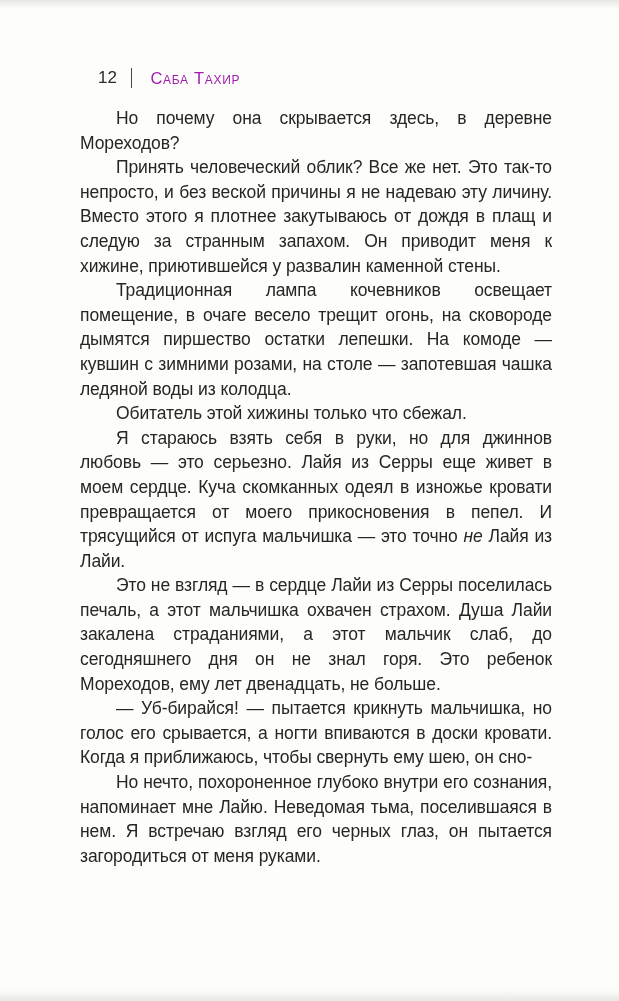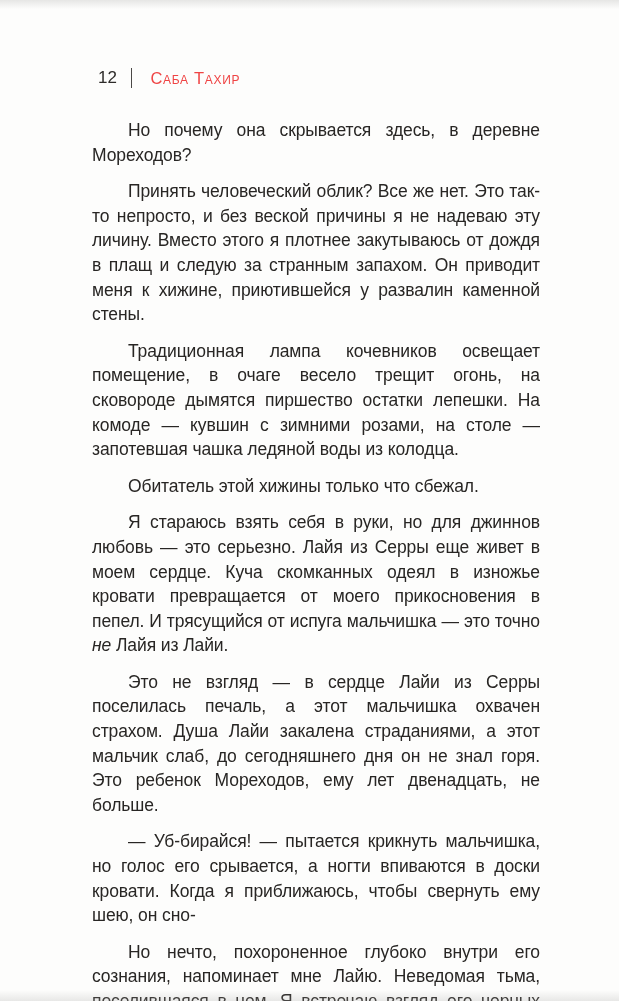--- a/index.html
+++ b/index.html
@@ -42,34 +42,34 @@
     width: 1.5px;
     height: 20px;
     background: #4a4846;
     margin-left: 14px;
     margin-right: 18px;
   }
   .author {
     font-variant: small-caps;
     font-size: 16.5px;
     letter-spacing: 0.7px;
-    color: #ef4444;
+    color: #a21caf;
   }
   .text-block {
     position: absolute;
     top: 106px;
     left: 80px;
     width: 472px;
     font-size: 17.5px;
     line-height: 24.6px;
     text-align: justify;
     letter-spacing: -0.1px;
   }
   .para {
-    margin: 12px;
+    margin: 0;
     padding: 0;
     text-indent: 36px;
   }
   .em {
     font-style: italic;
   }
 </style>
 </head>
 <body>
 

